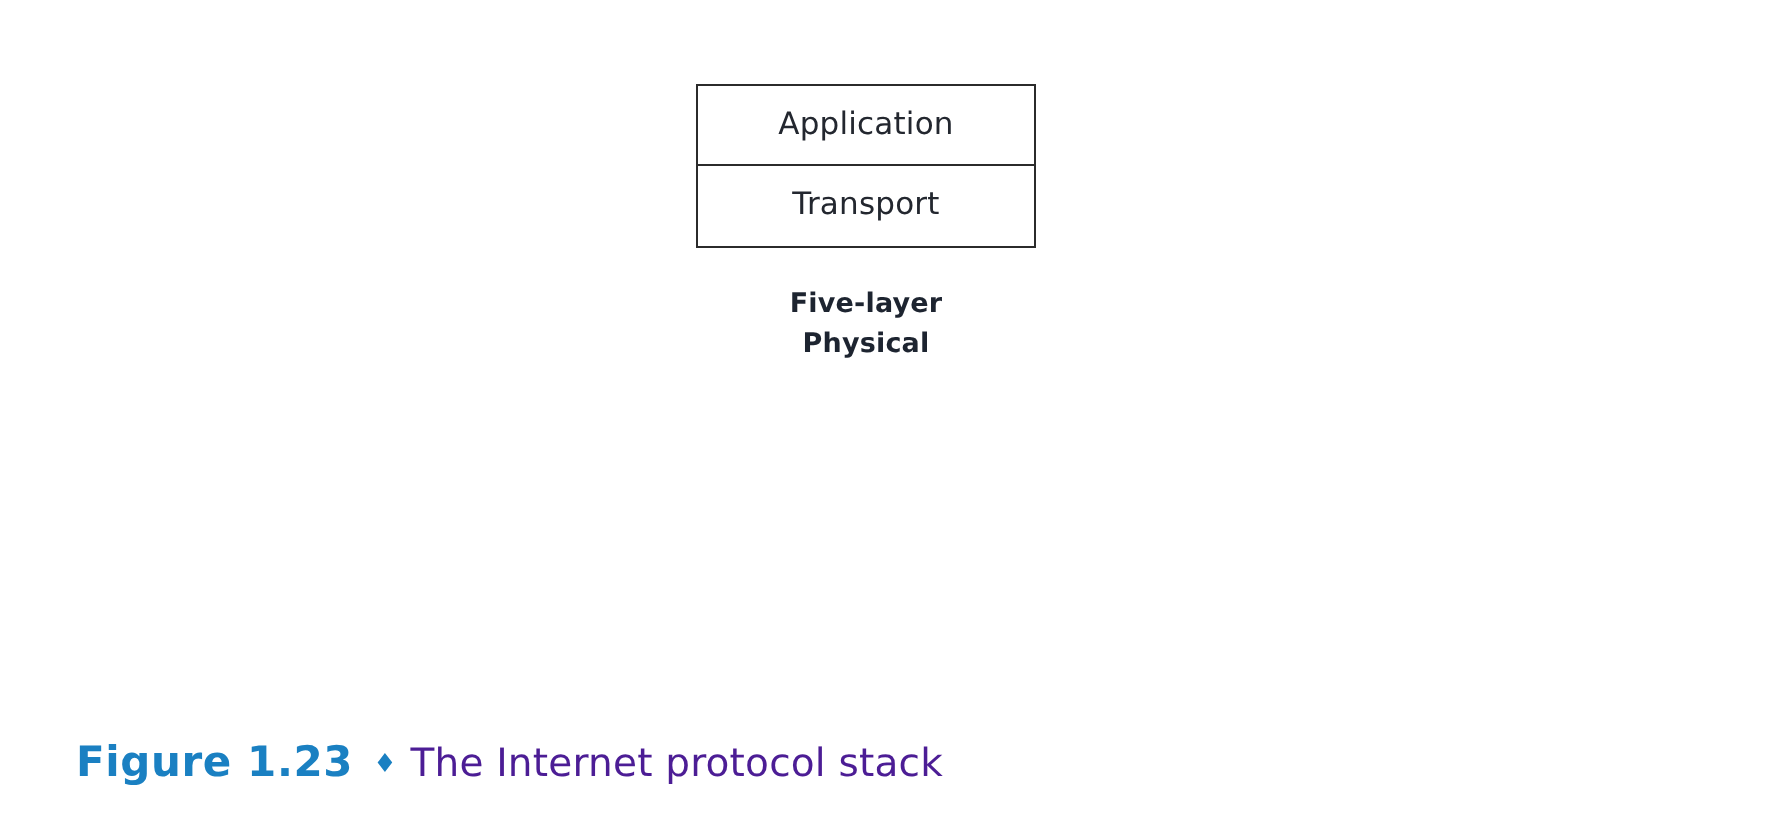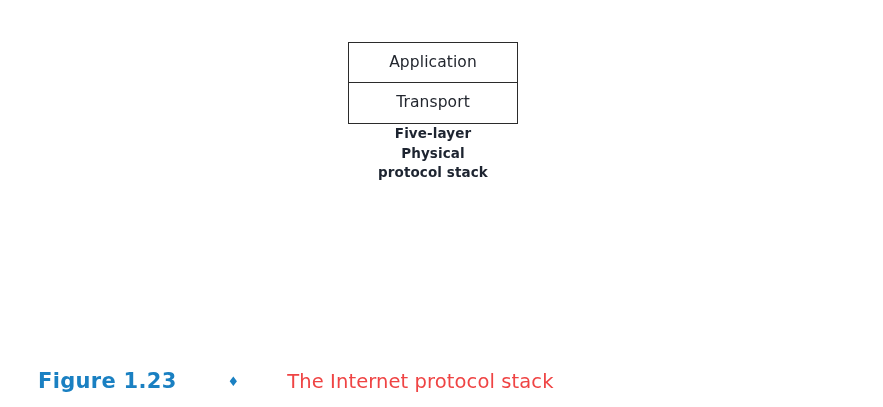--- a/index.html
+++ b/index.html
@@ -53,58 +53,58 @@
   }
   .stack-layer-label {
     font-size: 15.5px;
     line-height: 1;
     color: #23272f;
     font-weight: 400;
     letter-spacing: 0.1px;
   }
 
   #stack-caption {
+    margin-top: 19px;
     text-align: center;
     font-size: 13.5px;
     font-weight: 700;
     color: #1d2430;
     line-height: 1.45;
     letter-spacing: 0.1px;
   }
   #stack-caption div {
     white-space: nowrap;
   }
 
   
   #figure-caption {
     position: absolute;
     left: 38px;
     top: 369px;
     display: flex;
     align-items: baseline;
     white-space: nowrap;
-    gap: 41px;
   }
   #figure-number {
     font-size: 21px;
     font-weight: 700;
     color: #1a80c2;
     letter-spacing: 0.3px;
   }
   #figure-diamond {
     font-size: 13px;
     color: #1a80c2;
     margin: 0 7px 0 10px;
     position: relative;
     top: -2px;
   }
   #figure-caption-text {
     font-size: 19.5px;
     font-weight: 400;
-    color: #ef4444;
+    color: #4c1d95;
     letter-spacing: 0.1px;
   }
 </style>
 </head>
 <body>
 
 <div id="figure-area">
 
   <div id="stack-wrapper">
 
@@ -119,21 +119,20 @@
 
       <div class="stack-layer">
         <span class="stack-layer-label">Transport</span>
       </div>
 
     </div>
 
     <div id="stack-caption">
       <div>Five-layer</div>
       <div>Physical</div>
-      <div>protocol stack</div>
     </div>
 
   </div>
 
 </div>
 
 <div id="figure-caption">
   <span id="figure-number">Figure 1.23</span>
   <span id="figure-diamond">♦</span>
   <span id="figure-caption-text">The Internet protocol stack</span>

